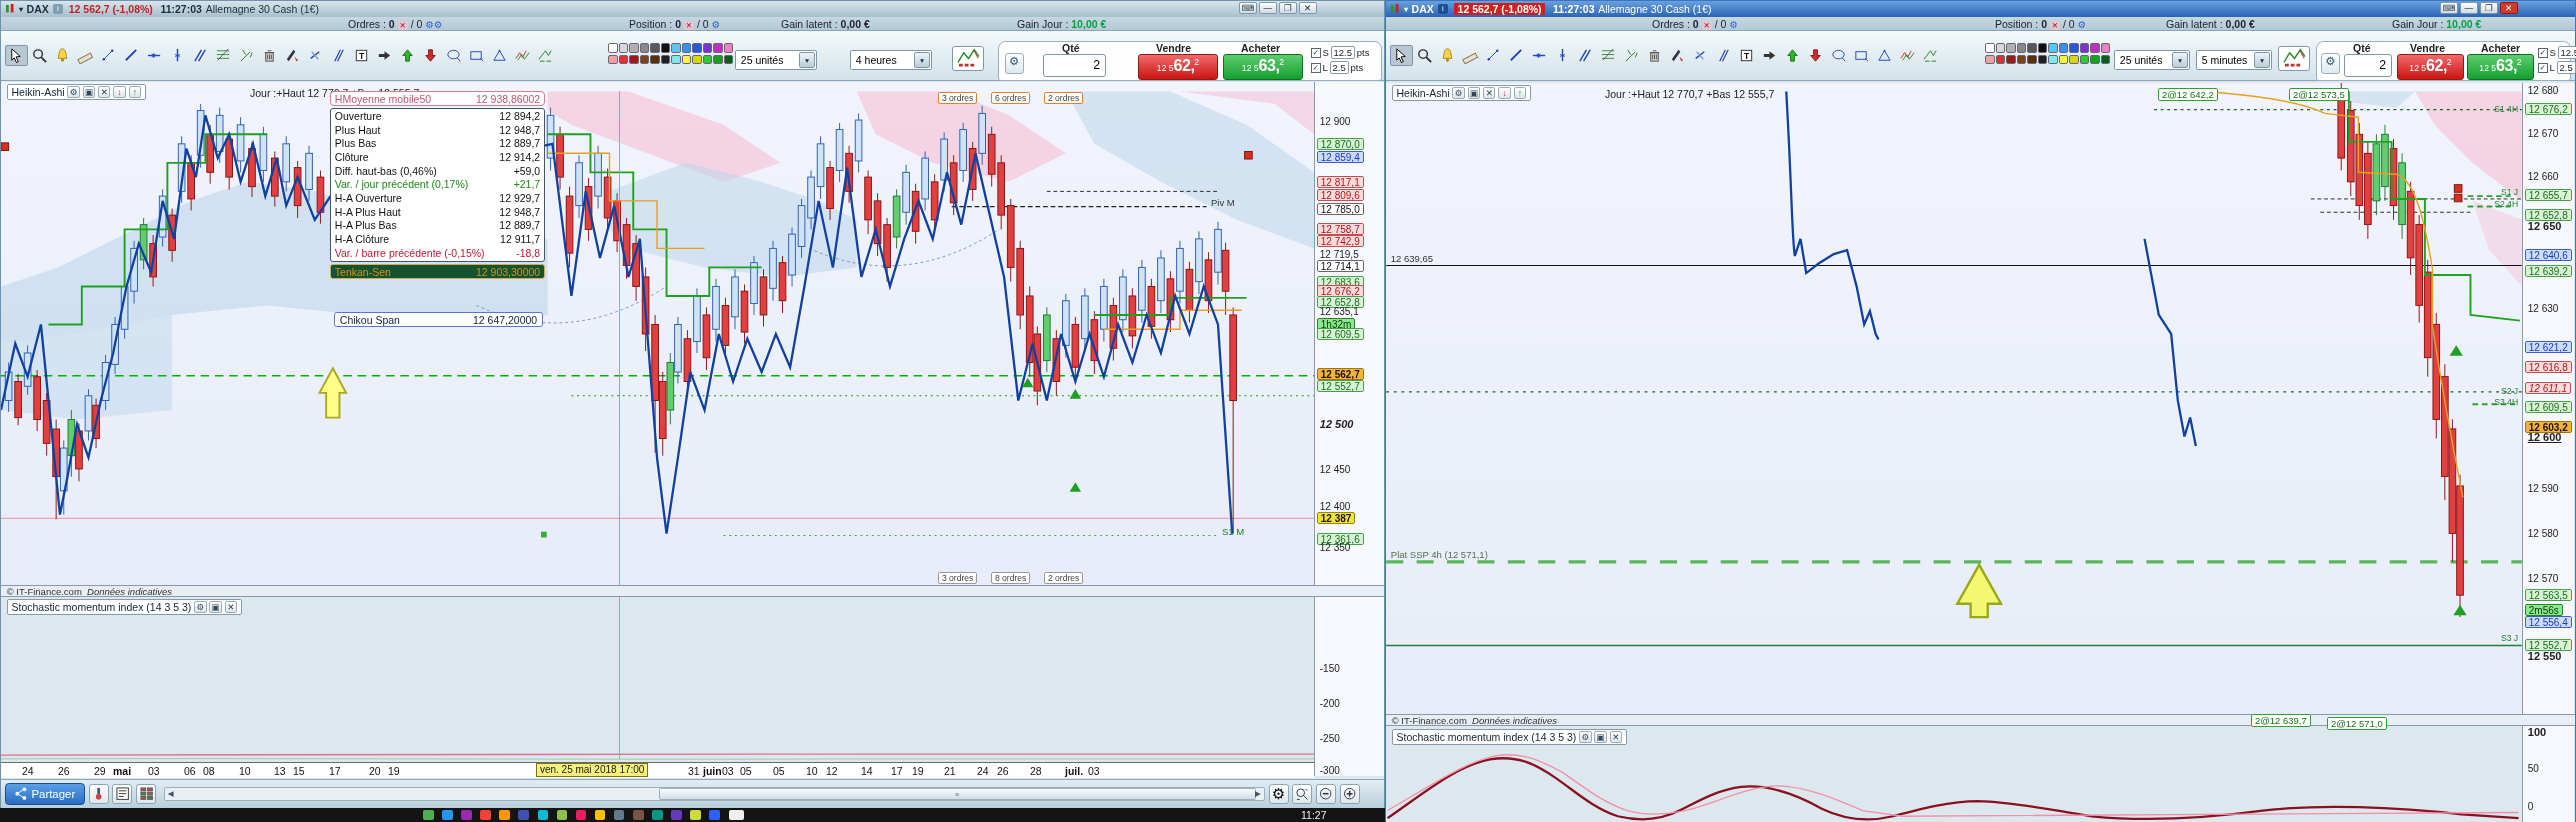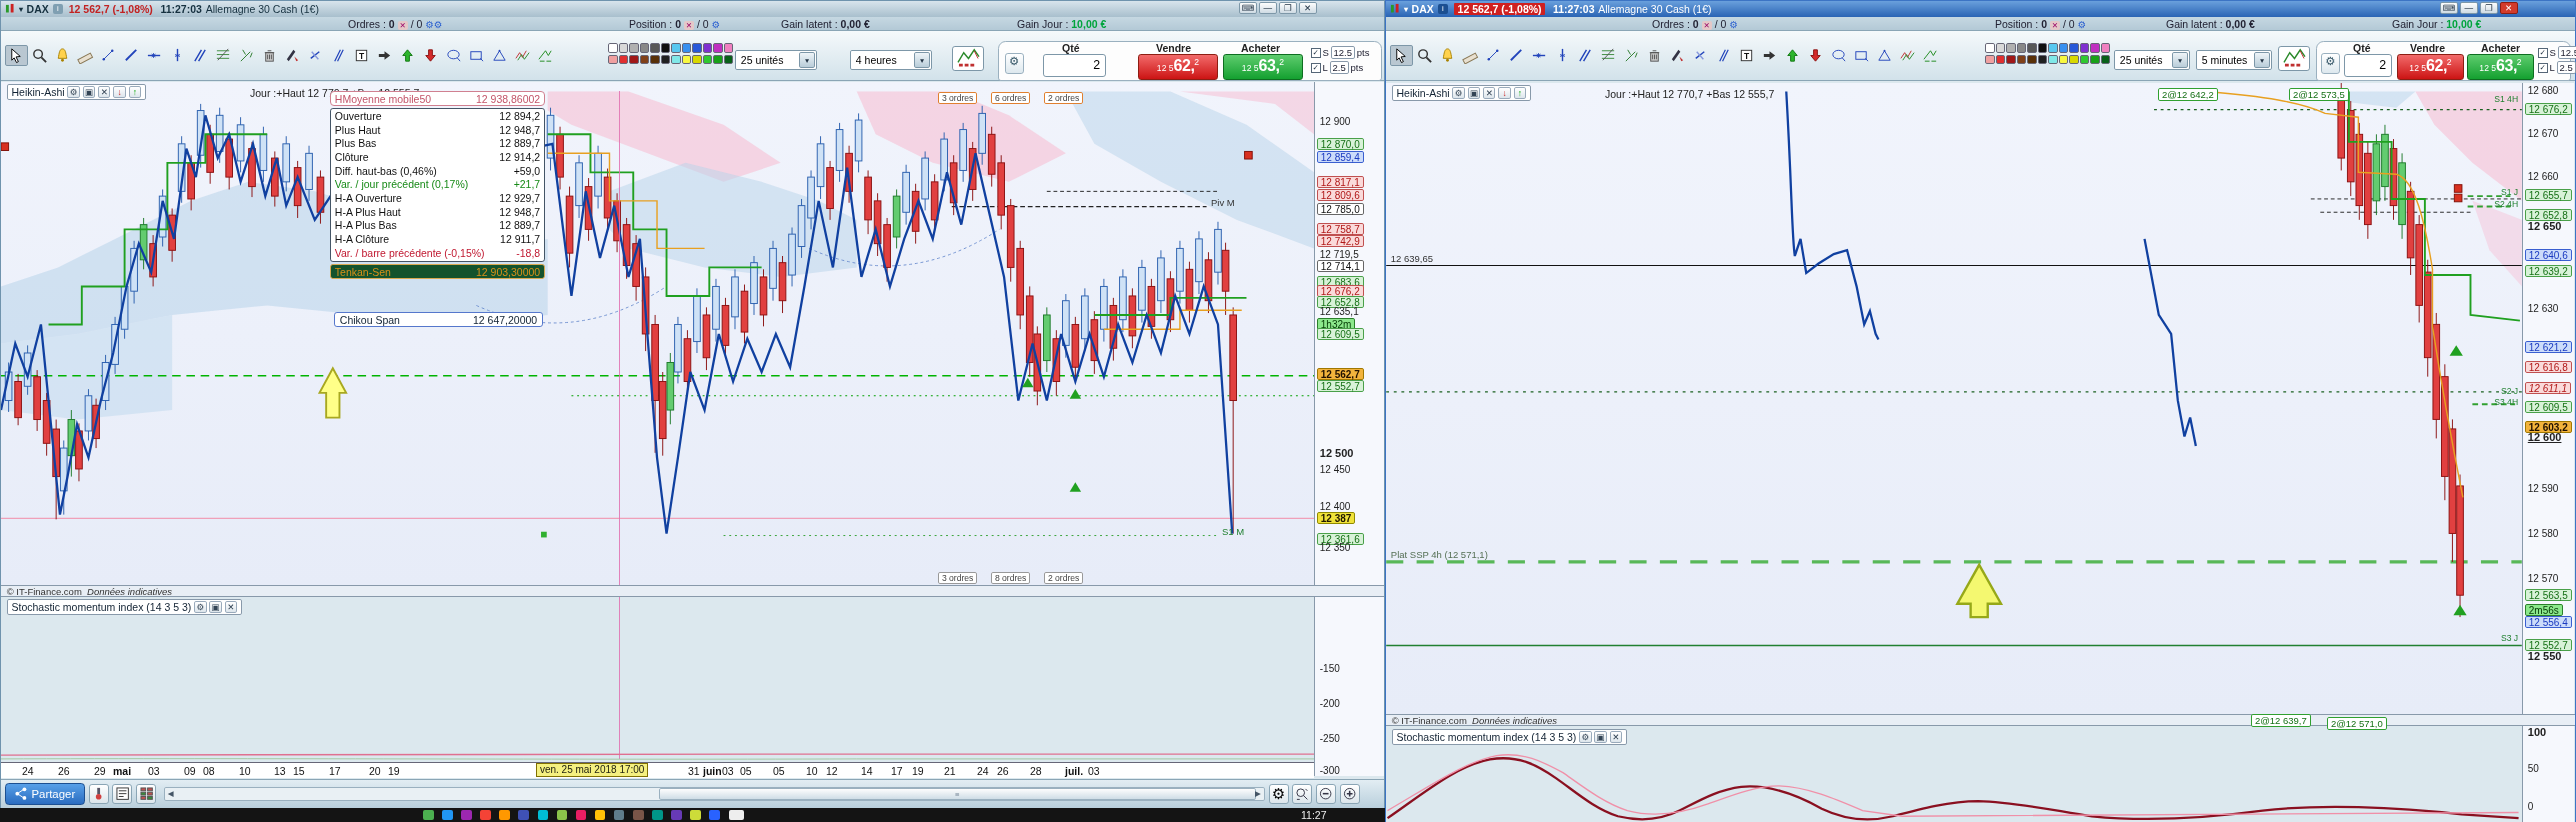--- a/index.html
+++ b/index.html
@@ -604,21 +604,21 @@
         <div class="chip kp" style="top: 167px;">12 719,5</div>
         <div class="chip kw" style="top: 178px;">12 714,1</div>
         <div class="chip kg" style="top: 194px;">12 683,6</div>
         <div class="chip kr" style="top: 203px;">12 676,2</div>
         <div class="chip kg" style="top: 214px;">12 652,8</div>
         <div class="chip kp" style="top: 224px;">12 635,1</div>
         <div class="chip kcd" style="top: 236px;">1h32m</div>
         <div class="chip kg" style="top: 246px;">12 609,5</div>
         <div class="chip ko" style="top: 286px;">12 562,7</div>
         <div class="chip kg" style="top: 298px;">12 552,7</div>
-        <div class="chip kb" style="top: 366px;">12 500</div>
+        <div class="chip kb" style="top: 337px; font-style: italic;">12 500</div>
         <div class="chip kp" style="top: 382px;">12 450</div>
         <div class="chip kp" style="top: 419px;">12 400</div>
         <div class="chip ky" style="top: 430px;">12 387</div>
         <div class="chip kg" style="top: 451px;">12 361,6</div>
         <div class="chip kp" style="top: 460px;">12 350</div>
         <div class="chip kp" style="top: 581px;">-150</div>
         <div class="chip kp" style="top: 616px;">-200</div>
         <div class="chip kp" style="top: 651px;">-250</div>
         <div class="chip kp" style="top: 683px;">-300</div>
       </div>
@@ -635,21 +635,21 @@
     <path d="M0,793 C200,791 500,794 800,792 C1000,791 1200,793 1381,792" stroke="#e07090" fill="none" stroke-width="1.5"></path>
     <path d="M0,797 C250,796 600,798 900,797 L1381,797" stroke="#a0c8a0" fill="none"></path>
   </svg>
 
   <div class="dates" id="ldates" style="top:761px;width:1313px">
         <span class="dlab" style="left: 21px;">24</span>
         <span class="dlab" style="left: 57px;">26</span>
         <span class="dlab" style="left: 93px;">29</span>
         <span class="dlab b" style="left: 112px;">mai</span>
         <span class="dlab" style="left: 147px;">03</span>
-        <span class="dlab" style="left: 183px;">09</span>
+        <span class="dlab" style="left: 183px;">06</span>
         <span class="dlab" style="left: 202px;">08</span>
         <span class="dlab" style="left: 238px;">10</span>
         <span class="dlab" style="left: 273px;">13</span>
         <span class="dlab" style="left: 292px;">15</span>
         <span class="dlab" style="left: 328px;">17</span>
         <span class="dlab" style="left: 368px;">20</span>
         <span class="dlab" style="left: 387px;">19</span>
         <span class="dlab" style="left: 687px;">31</span>
         <span class="dlab b" style="left: 702px;">juin</span>
         <span class="dlab" style="left: 721px;">03</span>
@@ -954,21 +954,21 @@
         <span class="bico dn">↓</span>
         <span class="bico up">↑</span>
   </div>
   <div class="ohlct" style="left:219px;top:87px">Jour :+Haut 12 770,7 +Bas 12 555,7</div>
 
   <div class="gtag" style="left:772px;top:87px">2@12 642,2</div>
   <div class="gtag" style="left:903px;top:87px">2@12 573,5</div>
   <div class="lvl" style="left:4.8px;top:252px">12 639,65</div>
   <div class="lvl" style="left:4.8px;top:548px;color:#557055">Plat SSP 4h (12 571,1)</div>
   <div id="rslabels" style="position:absolute;left:1082px;top:82px;width:52px;height:631px">
-        <div class="slab" style="top: 11px;">S1 4H</div>
+        <div class="slab" style="top: 21px;">S1 4H</div>
         <div class="slab" style="top: 104px;">S1 J</div>
         <div class="slab" style="top: 116px;">S2 4H</div>
         <div class="slab" style="top: 303px;">S2 J</div>
         <div class="slab" style="top: 314px;">S3 4H</div>
         <div class="slab" style="top: 550px;">S3 J</div>
       </div>
 
   <div class="axis" id="rx-axis" style="left:1136px;top:82px;width:52px;height:741px">
         <div class="chip kp" style="top: 1.9px;">12 680</div>
         <div class="chip kg" style="top: 20px;">12 676,2</div>

